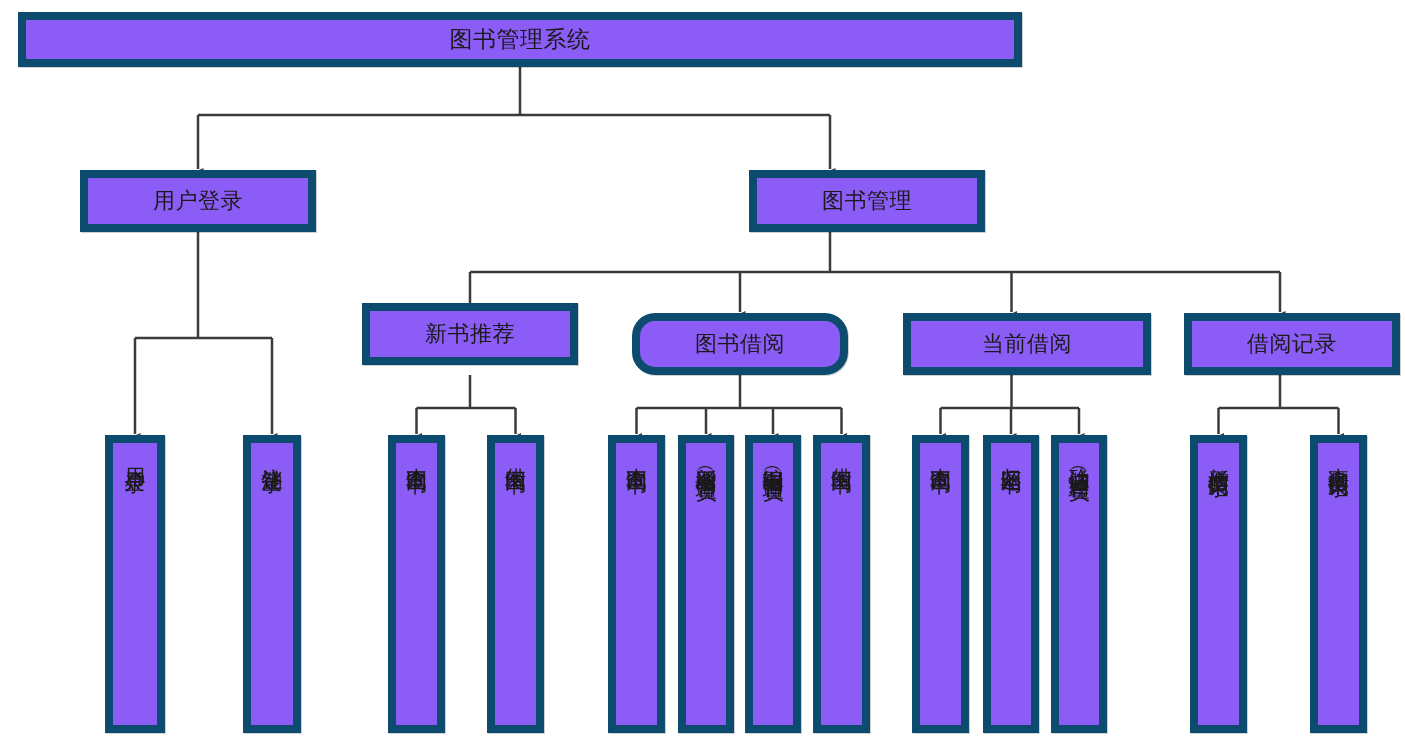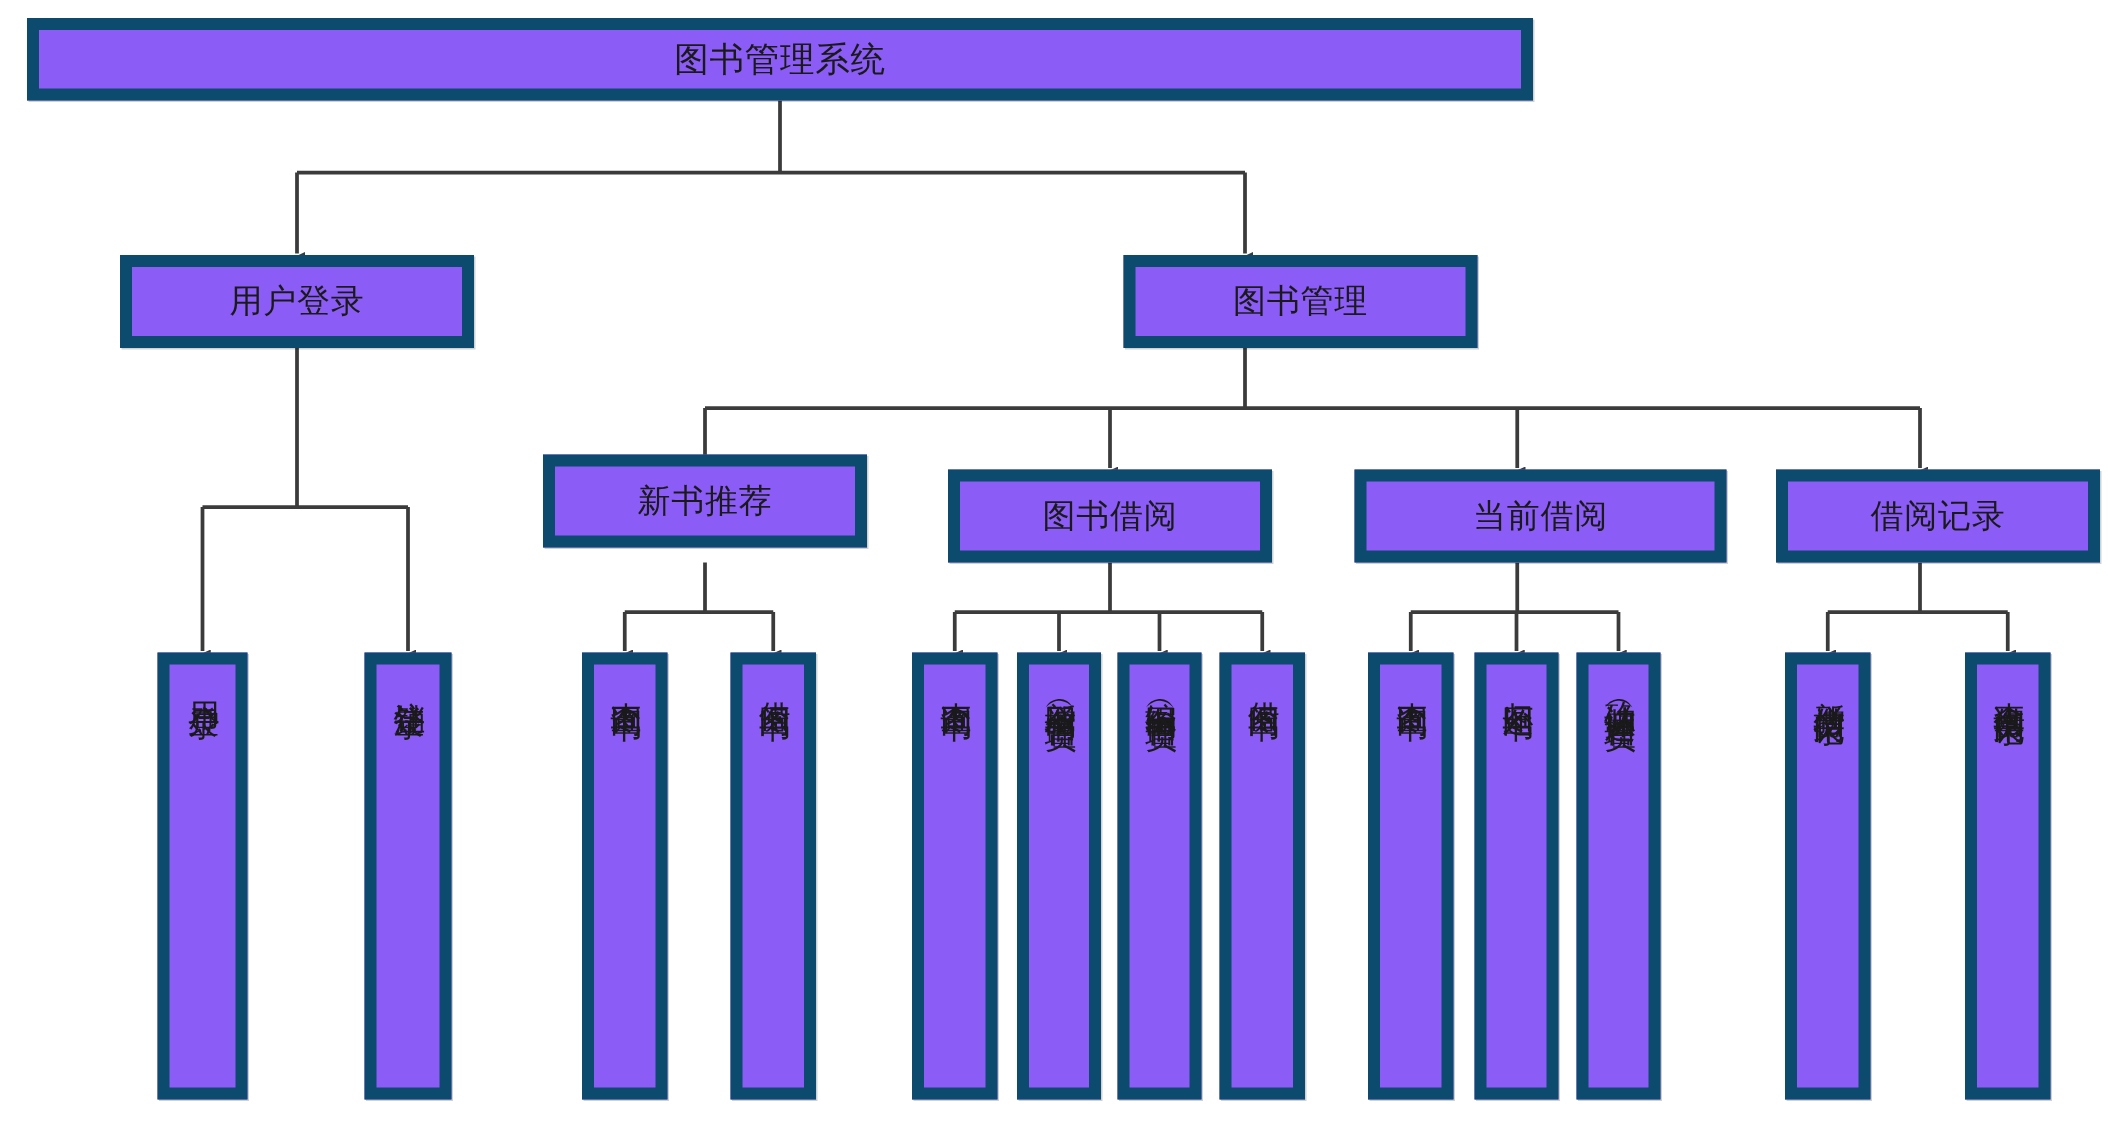--- a/index.html
+++ b/index.html
@@ -122,21 +122,21 @@
       </div>
       <div class="node horizontal" style="left: 80px; top: 170px; width: 236px; height: 62px;">
         <span class="label">用户登录</span>
       </div>
       <div class="node horizontal" style="left: 712px; top: 170px; width: 236px; height: 62px; margin-left: 37px;">
         <span class="label">图书管理</span>
       </div>
       <div class="node horizontal" style="left: 362px; top: 303px; width: 216px; height: 62px;">
         <span class="label">新书推荐</span>
       </div>
-      <div class="node horizontal" style="left: 632px; top: 313px; width: 216px; height: 62px;">
+      <div class="node horizontal" style="left: 632px; top: 313px; width: 216px; height: 62px; border-radius: 23px;">
         <span class="label">图书借阅</span>
       </div>
       <div class="node horizontal" style="left: 903px; top: 313px; width: 248px; height: 62px;">
         <span class="label">当前借阅</span>
       </div>
       <div class="node horizontal" style="left: 1172px; top: 313px; width: 216px; height: 62px; margin-left: 12px;">
         <span class="label">借阅记录</span>
       </div>
       <div class="node vertical" style="left: 105px; top: 435px; width: 60px; height: 298px;">
         <span class="label">用户登录</span>

